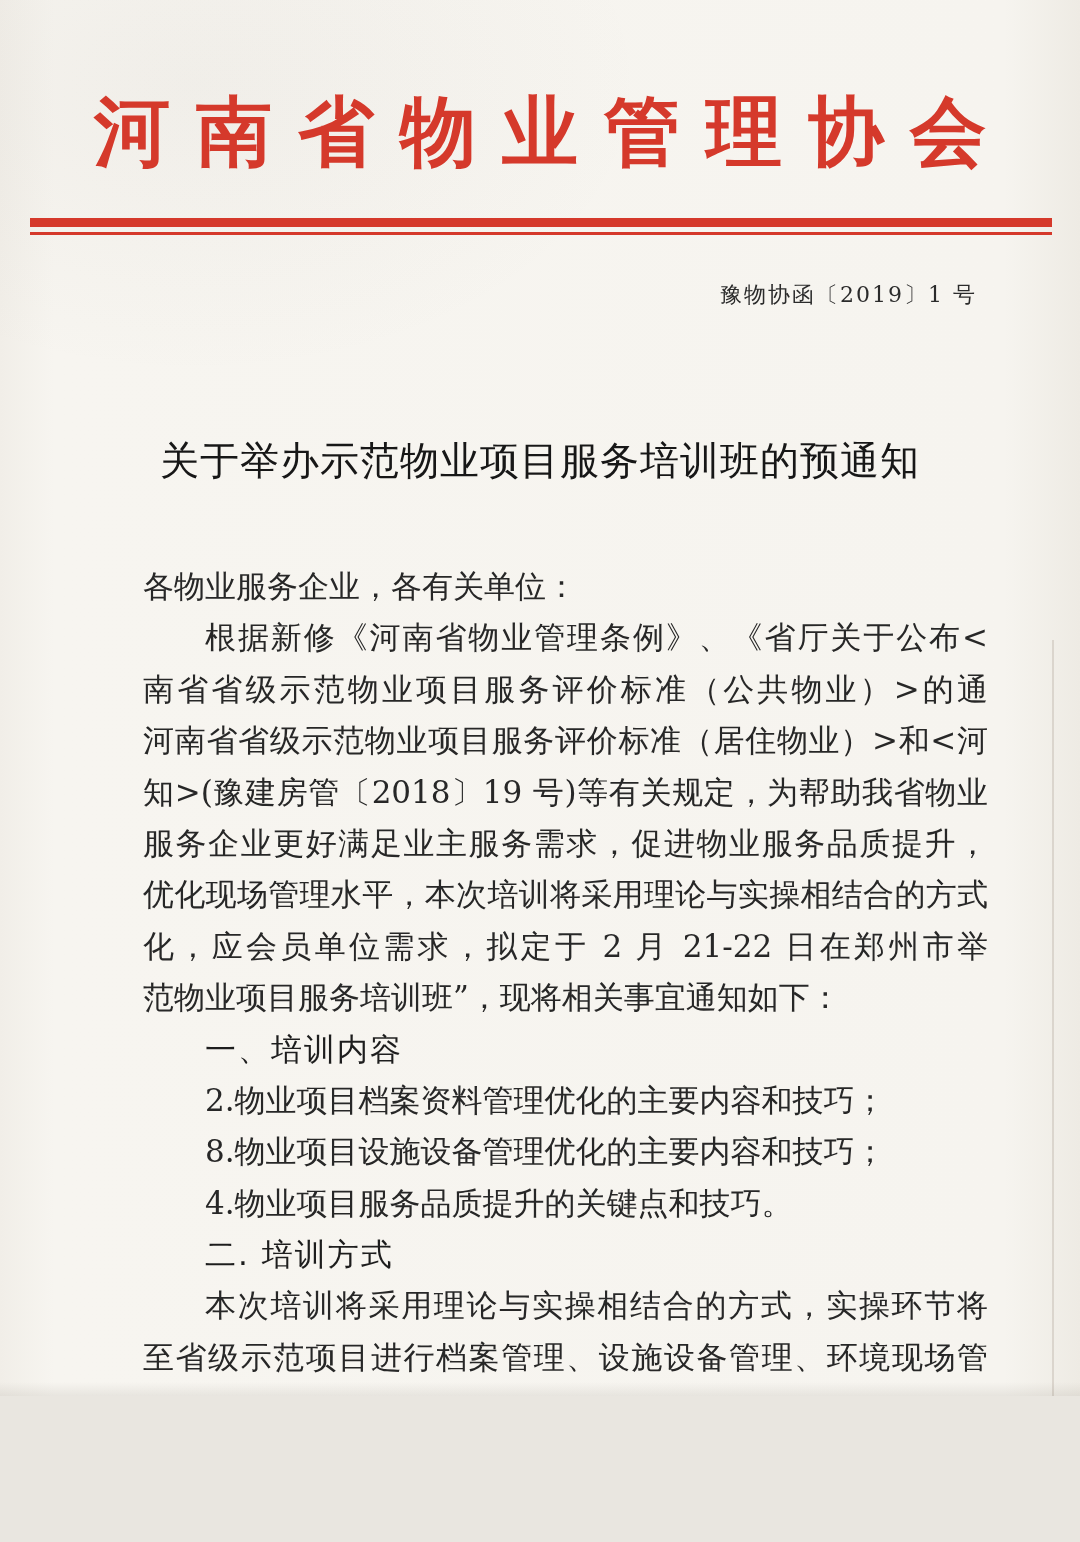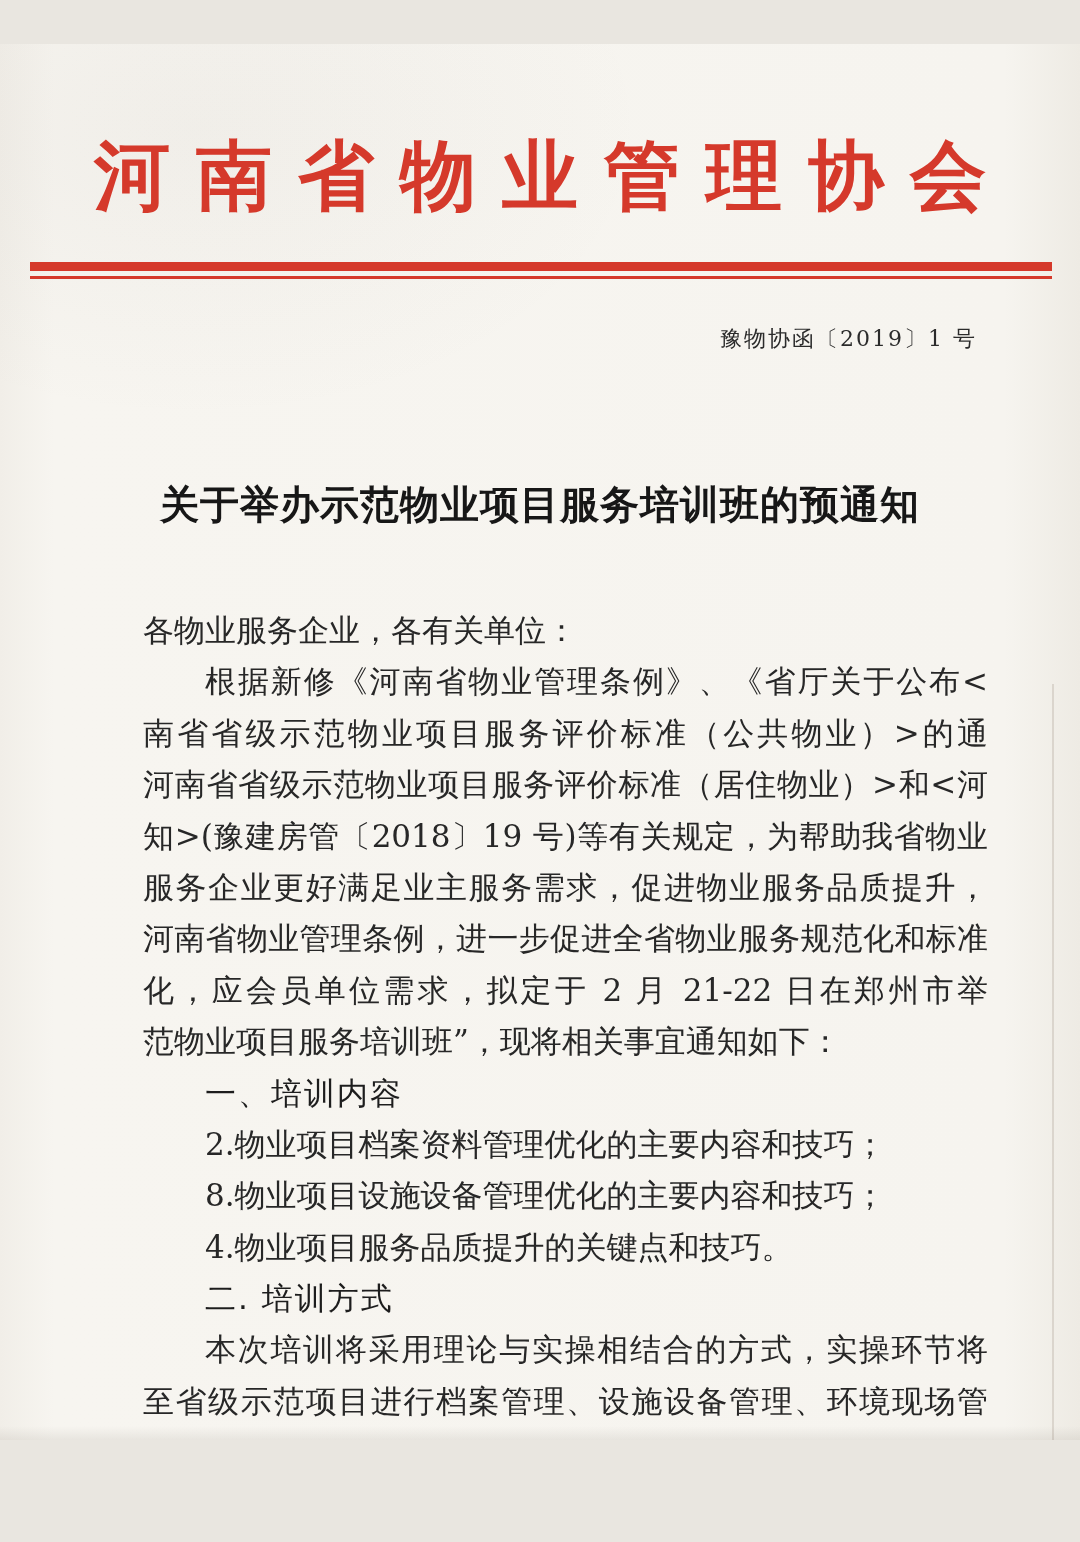--- a/index.html
+++ b/index.html
@@ -14,21 +14,20 @@
     background:#e9e6e0;
   }
   .page{
     position:relative;
     width:1080px;height:1396px;
     overflow:hidden;
     background:
       radial-gradient(ellipse 60% 30% at 18% 6%, rgba(120,110,100,0.05), transparent 70%),
       linear-gradient(90deg,#f1eee8 0%,#f7f5f0 5%,#f6f4ef 93%,#eeebe4 100%),
       var(--paper);
-    margin-top: 44px;
   }
   
   .org-name{
     position:absolute;top:82px;left:0;width:100%;
     text-align:center;
     font-size:76px;font-weight:bold;
     color:var(--red);
     letter-spacing:26px;text-indent:26px;
     white-space:nowrap;
   }
@@ -43,21 +42,21 @@
   
   .doc-number{
     position:absolute;top:280px;right:103px;
     font-size:22px;color:var(--ink);
     letter-spacing:2px;white-space:nowrap;
   }
   
   .doc-title{
     position:absolute;top:434px;left:0;width:100%;margin:0;
     text-align:center;
-    font-size:39px;font-weight:bold;color:#171717;
+    font-size:39px;font-weight:normal;color:#171717;
     letter-spacing:1px;white-space:nowrap;
   }
   
   .doc-body{
     position:absolute;top:561px;left:143px;width:845px;
     font-size:31px;color:#272727;
   }
   .line{
     height:51.4px;line-height:51.4px;
     overflow:hidden;white-space:nowrap;
@@ -100,21 +99,21 @@
 
   <h1 class="doc-title">关于举办示范物业项目服务培训班的预通知</h1>
 
   <div class="doc-body">
       <div class="line">各物业服务企业，各有关单位：</div>
       <div class="line indent justify">根据新修《河南省物业管理条例》、《省厅关于公布&lt;</div>
       <div class="line justify">南省省级示范物业项目服务评价标准（公共物业）&gt;的通</div>
       <div class="line justify">河南省省级示范物业项目服务评价标准（居住物业）&gt;和&lt;河</div>
       <div class="line justify">知&gt;(豫建房管〔2018〕19 号)等有关规定，为帮助我省物业</div>
       <div class="line justify">服务企业更好满足业主服务需求，促进物业服务品质提升，</div>
-      <div class="line justify">河南省物业管理条例，进一步促进全省物业服务规范化和标准</div>
+      <div class="line justify">优化现场管理水平，本次培训将采用理论与实操相结合的方式</div>
       <div class="line justify">化，应会员单位需求，拟定于 2 月 21-22 日在郑州市举办“示</div>
       <div class="line">范物业项目服务培训班”，现将相关事宜通知如下：</div>
       <div class="line indent heading">一、培训内容</div>
       <div class="line indent">2.物业项目档案资料管理优化的主要内容和技巧；</div>
       <div class="line indent">8.物业项目设施设备管理优化的主要内容和技巧；</div>
       <div class="line indent">4.物业项目服务品质提升的关键点和技巧。</div>
       <div class="line indent heading">二. 培训方式</div>
       <div class="line indent justify">本次培训将采用理论与实操相结合的方式，实操环节将</div>
       <div class="line justify">至省级示范项目进行档案管理、设施设备管理、环境现场管</div>
     </div>

